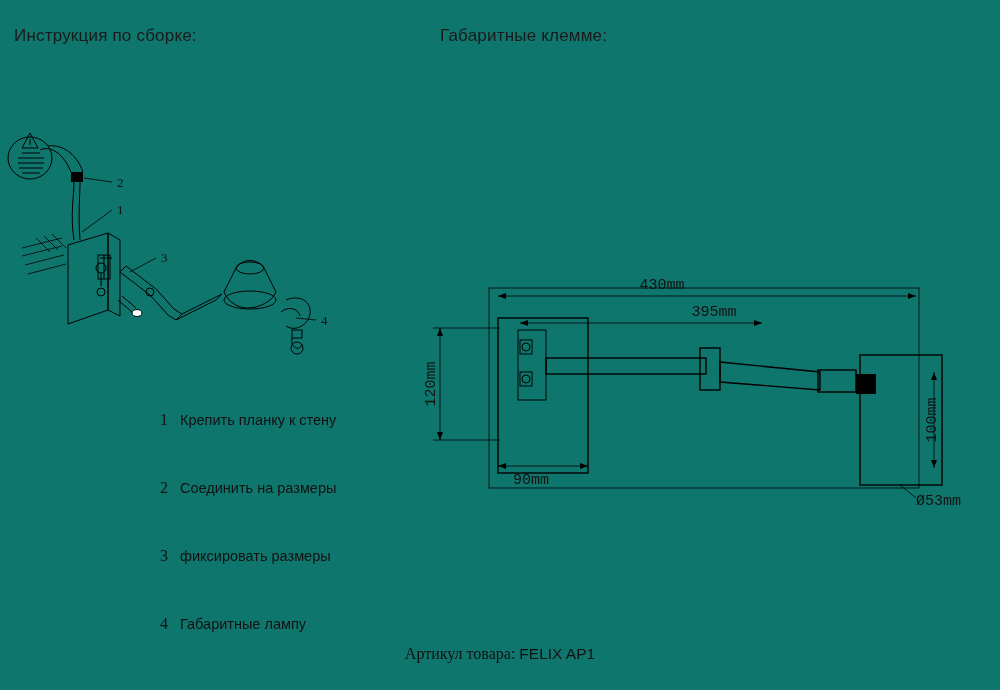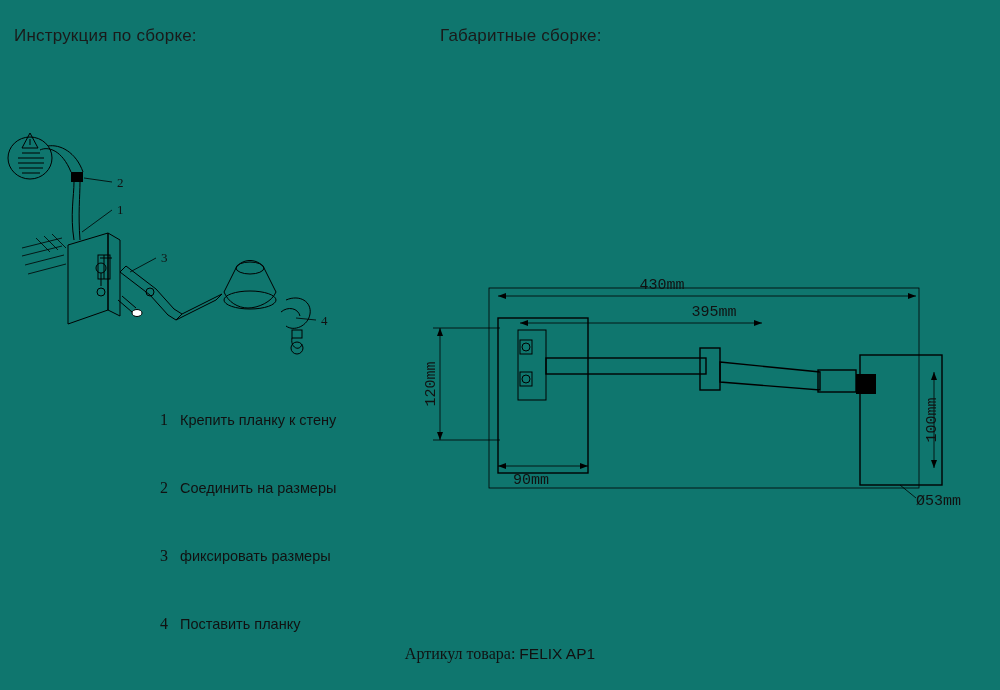--- a/index.html
+++ b/index.html
@@ -92,21 +92,21 @@
     fill: #111;
   }
 </style>
 </head>
 <body>
 
 <div id="page">
 
   <div class="hdr" id="hdr-left">Инструкция по сборке:</div>
 
-  <div class="hdr" id="hdr-right">Габаритные сборке:</div>
+  <div class="hdr" id="hdr-right">Габаритные клемме:</div>
 
   <svg class="fig" id="assembly-figure" viewBox="0 0 1000 690">
 
     <g>
       <polygon class="ln" points="68,245 108,233 108,310 68,324"></polygon>
       <polygon class="ln" points="108,233 120,240 120,316 108,310"></polygon>
     </g>
 
     <g>
       <line class="ln-t" x1="22" y1="248" x2="62" y2="238"></line>
@@ -250,21 +250,21 @@
     <div class="step-row">
       <span class="step-num">2</span>
       <span class="step-txt">Соединить на размеры</span>
     </div>
     <div class="step-row">
       <span class="step-num">3</span>
       <span class="step-txt">фиксировать размеры</span>
     </div>
     <div class="step-row">
       <span class="step-num">4</span>
-      <span class="step-txt">Поставить планку</span>
+      <span class="step-txt">Габаритные лампу</span>
     </div>
   </div>
 
   <div id="footer">
     <span>Артикул товара:</span>
     <span class="code">FELIX AP1</span>
   </div>
 
 </div>
 

